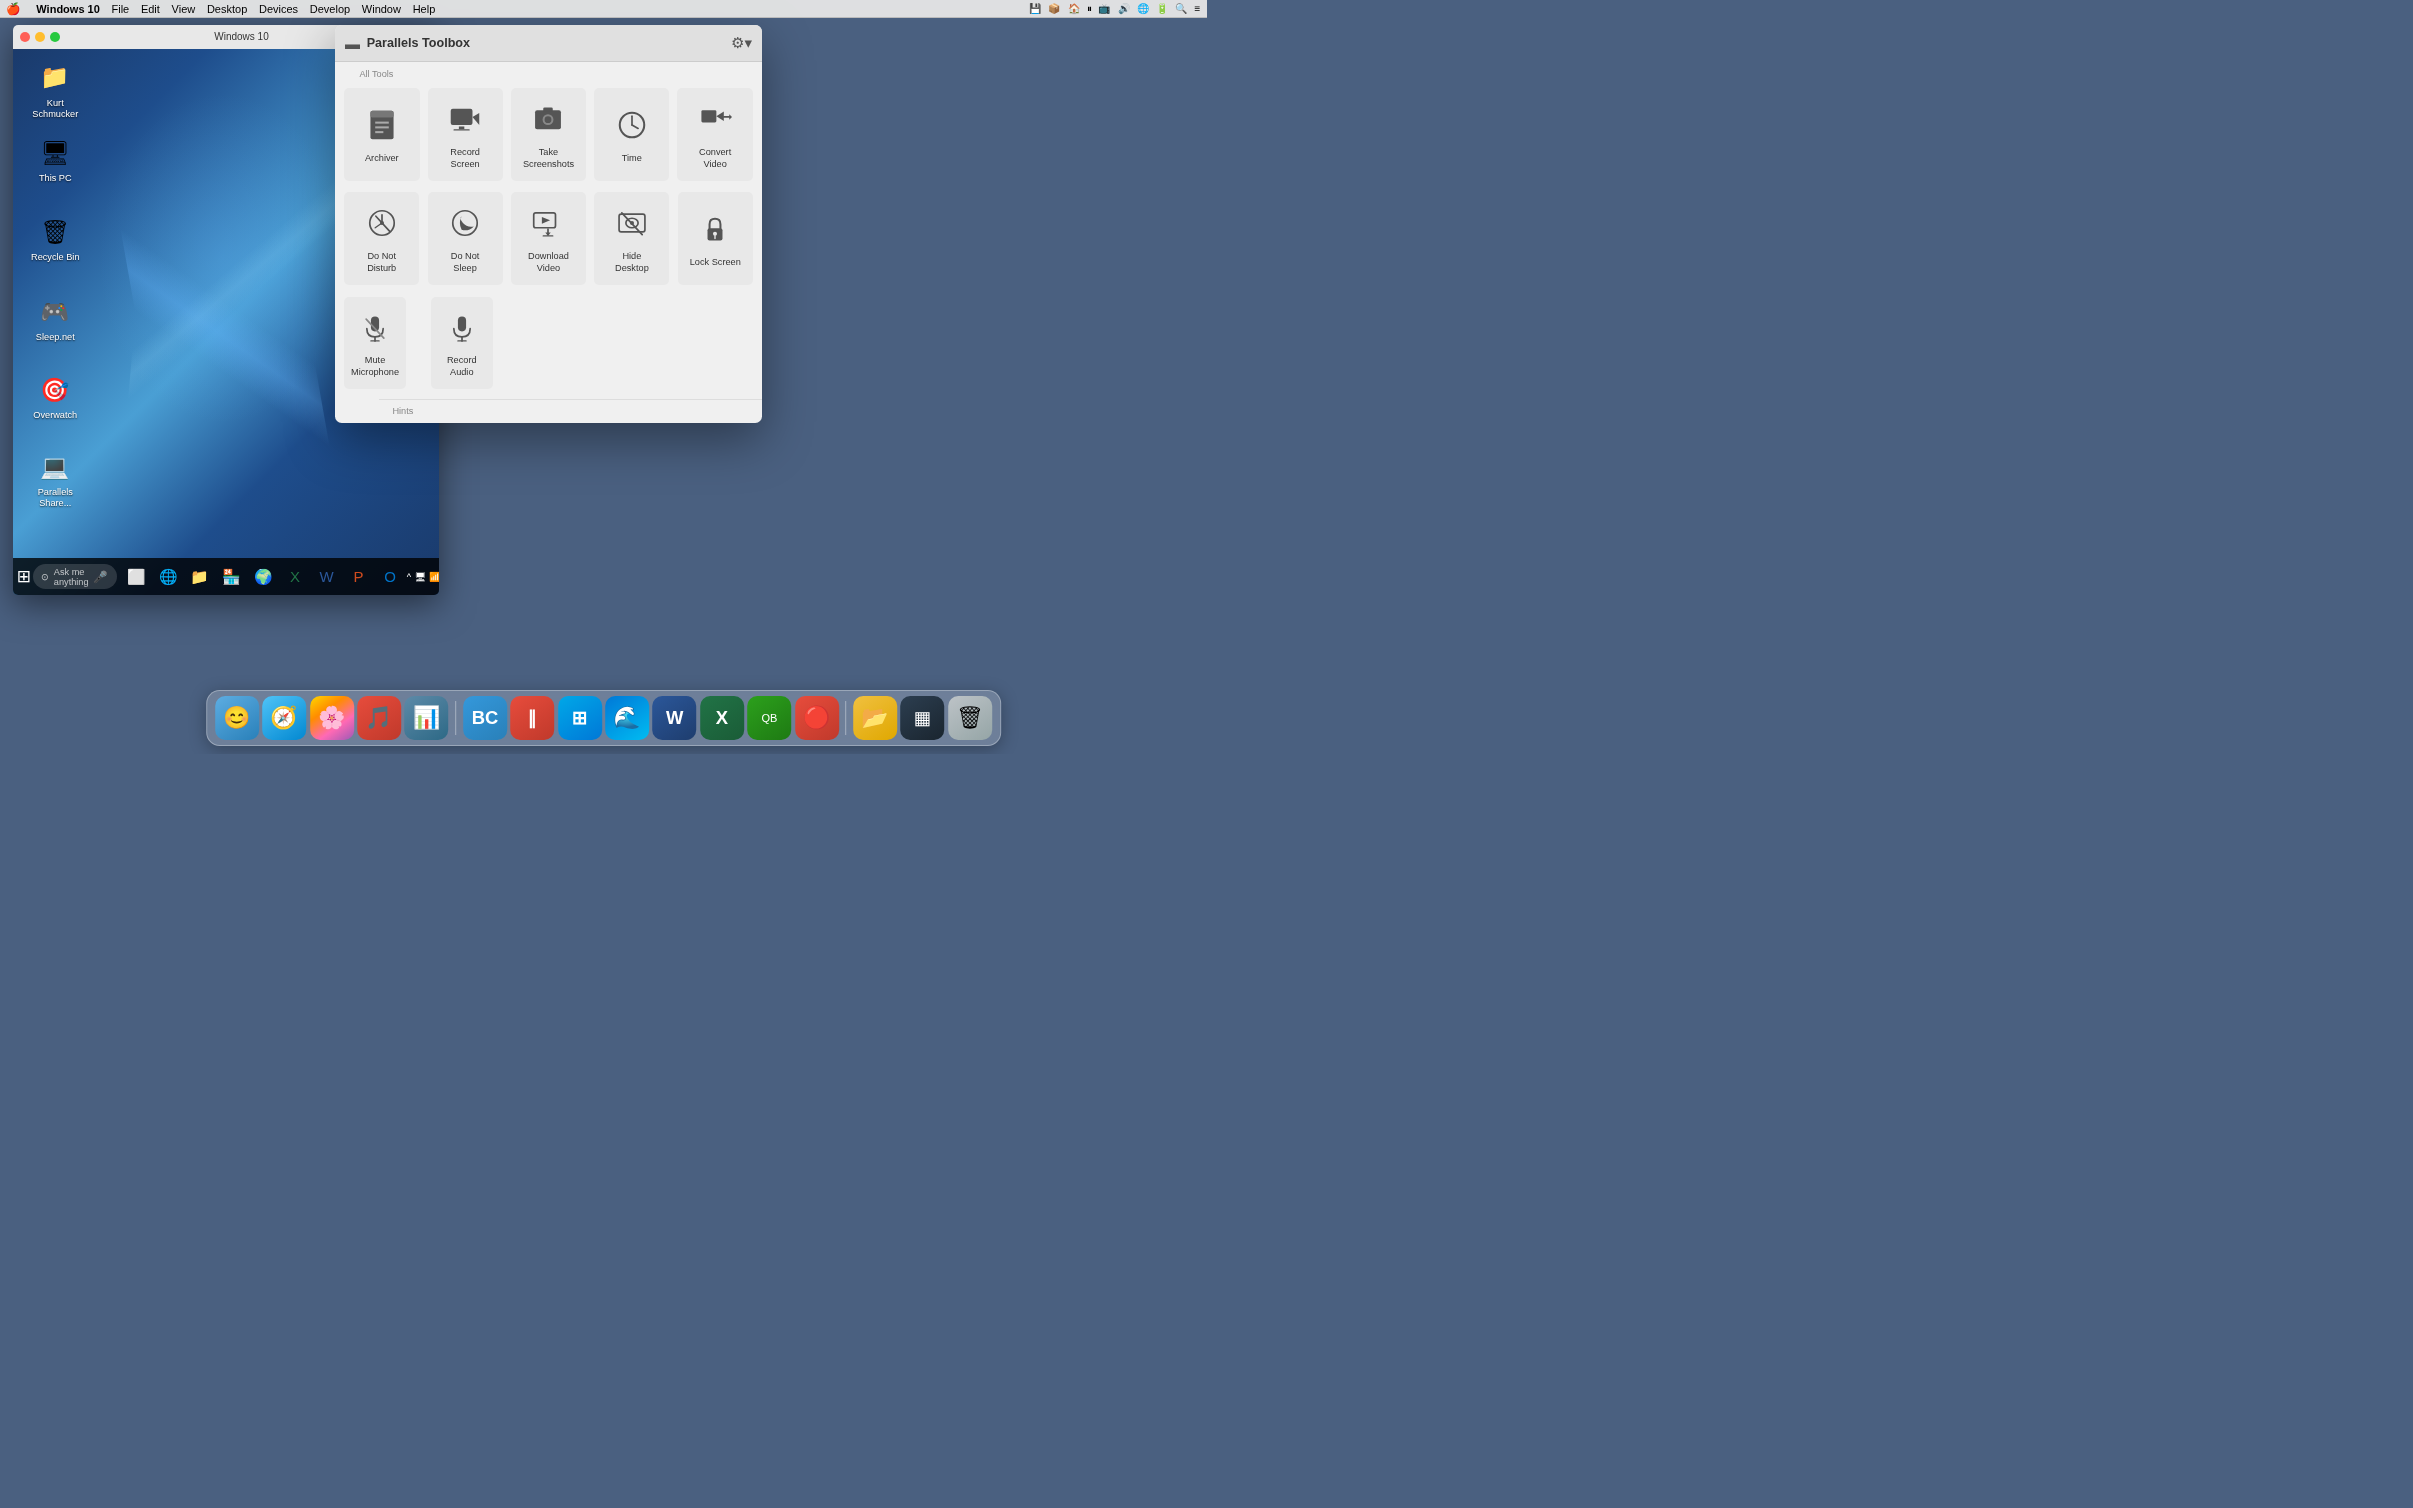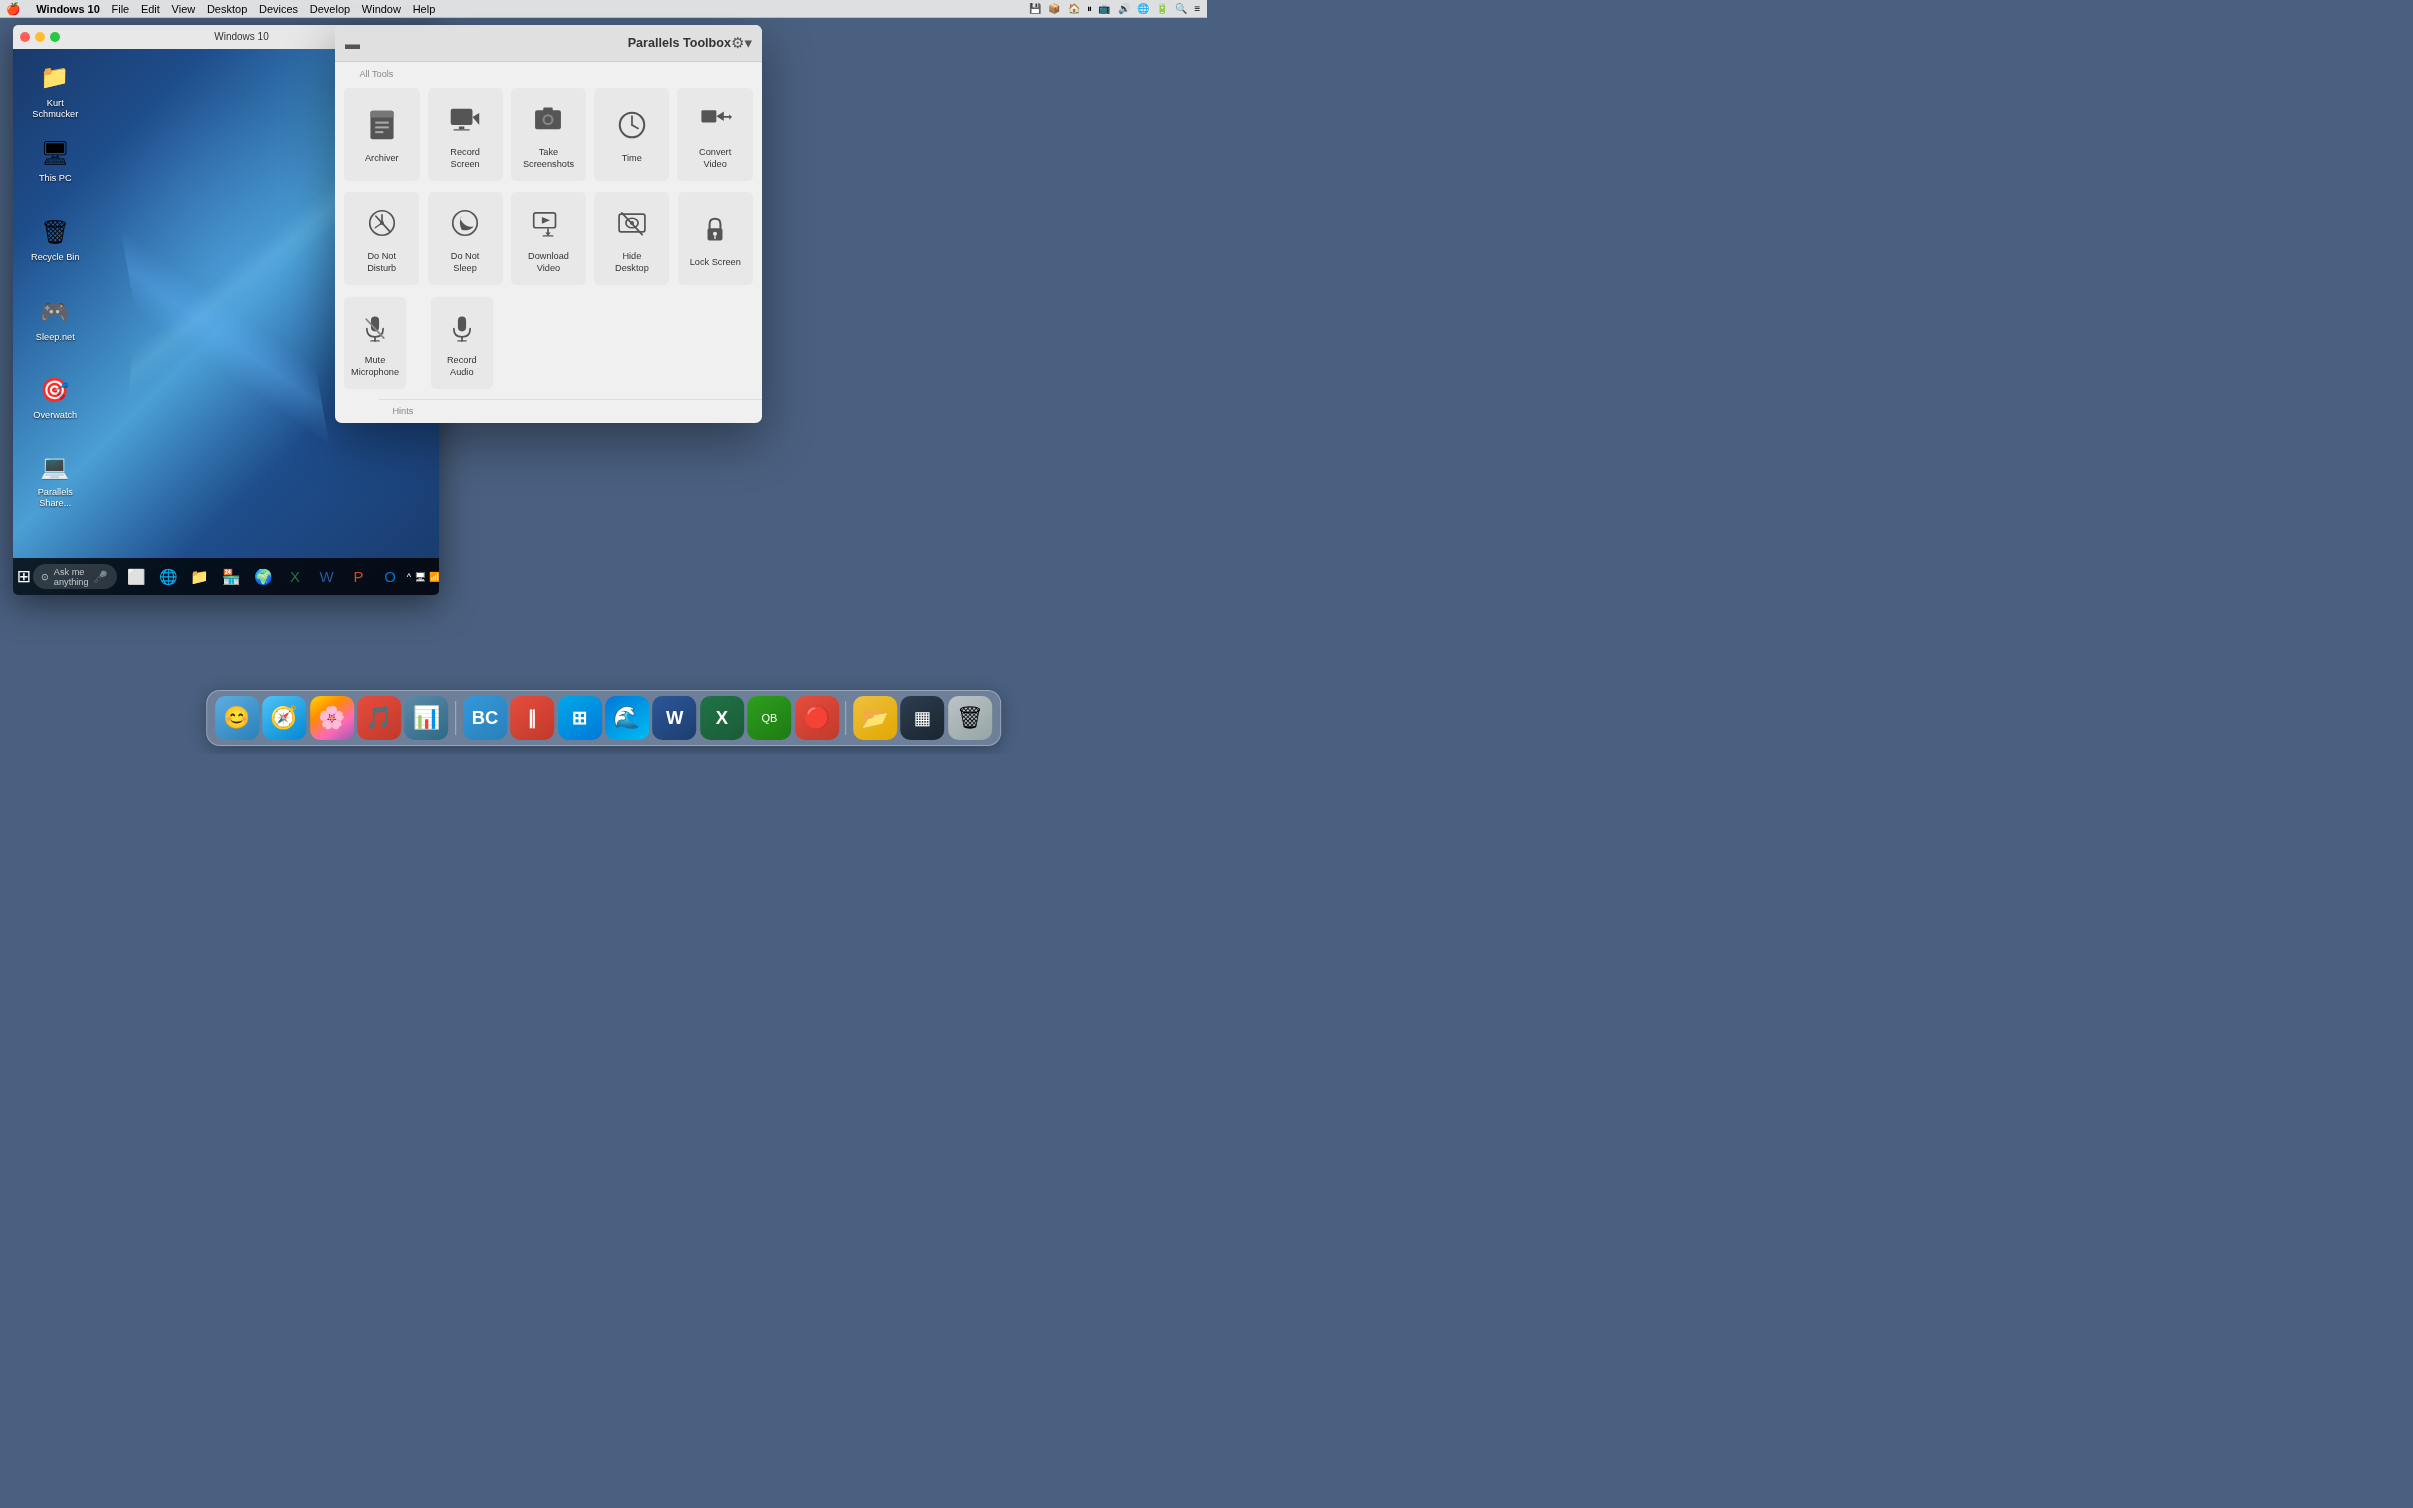--- a/index.html
+++ b/index.html
@@ -231,21 +231,21 @@
       border-bottom: 0.8px solid #ccc;
     }
     .pt-folder-icon {
       font-size: 15px;
       color: #555;
       cursor: pointer;
       margin-right: 6.7px;
     }
     .pt-title {
       flex: 1;
-      text-align: right;
+      text-align: left;
       font-size: 12.6px;
       font-weight: 600;
       color: #333;
     }
     .pt-gear {
       font-size: 15px;
       color: #555;
       cursor: pointer;
     }
 

